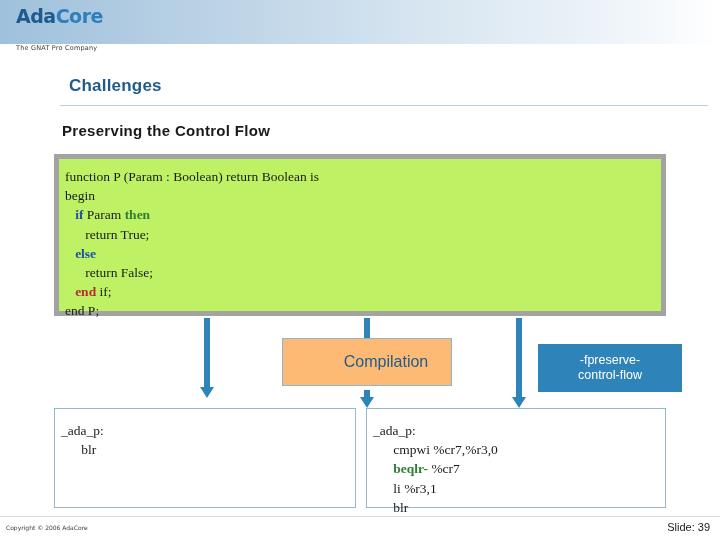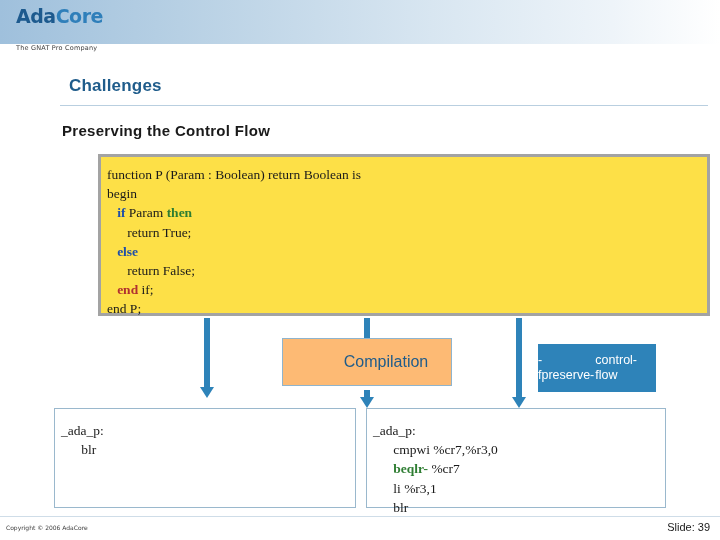--- a/index.html
+++ b/index.html
@@ -75,25 +75,24 @@
     font-weight: bold;
     color: #1a1a1a;
     letter-spacing: 0.3px;
   }
 
   
   .code-box {
     position: absolute;
     left: 54px; top: 154px;
     width: 612px; height: 162px;
-    border: 3px solid #a3a3a3;
-    background: #fde047;
+    border: 5px solid #a3a3a3;
+    background: #bef264;
     box-sizing: border-box;
     padding: 8px 0 0 6px;
-    margin-left: 44px;
   }
   .code-line {
     font-family: "Liberation Serif", serif;
     font-size: 13.5px;
     color: #1a1a1a;
     line-height: 19.2px;
     white-space: pre;
   }
   .kw-blue { color: #1f4fa8; font-weight: bold; }
   .kw-green { color: #2e7d32; font-weight: bold; }
@@ -132,24 +131,24 @@
     font-size: 16px;
     color: #1f5c8b;
     box-sizing: border-box;
     padding-left: 38px;
   }
 
   
   .flag-box {
     position: absolute;
     left: 538px; top: 344px;
-    width: 118px; height: 48px;
+    width: 144px; height: 48px;
     background: #2e83b9;
     display: flex;
-    flex-direction: row;
+    flex-direction: column;
     align-items: center;
     justify-content: center;
     box-sizing: border-box;
   }
   .flag-box span {
     font-size: 12.5px;
     color: #ffffff;
     line-height: 15px;
   }
 

